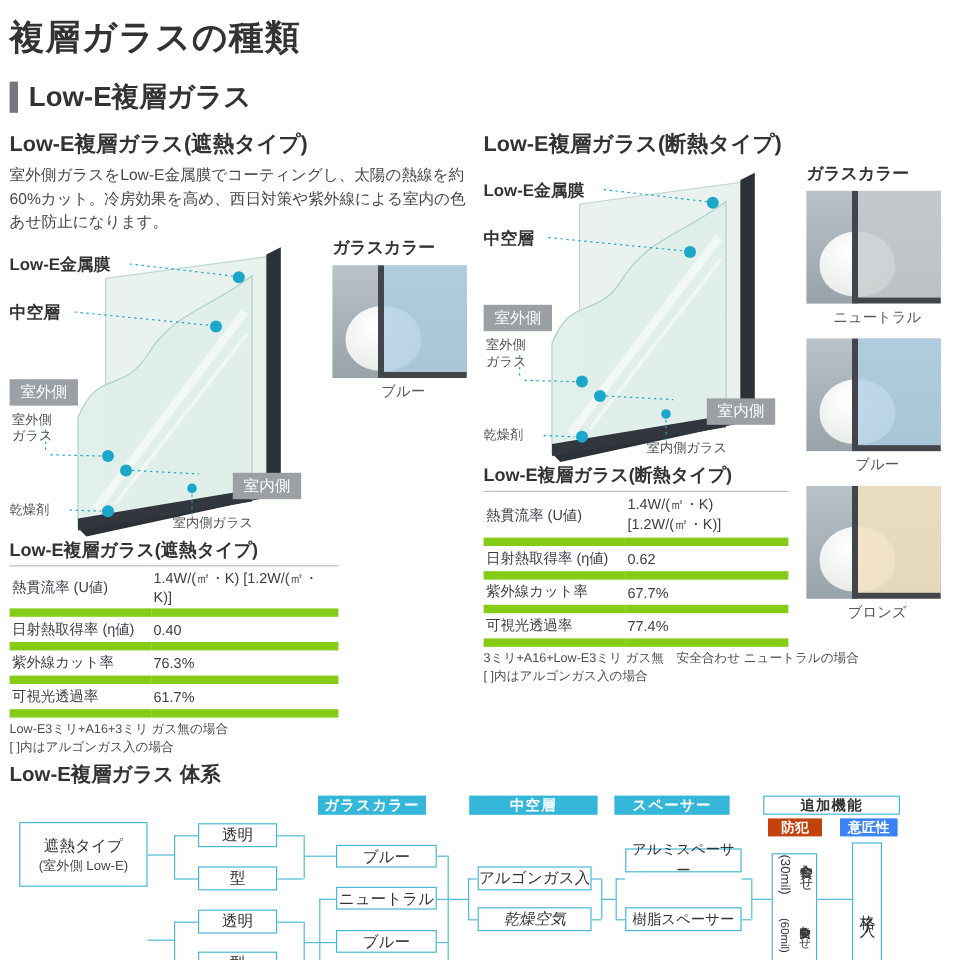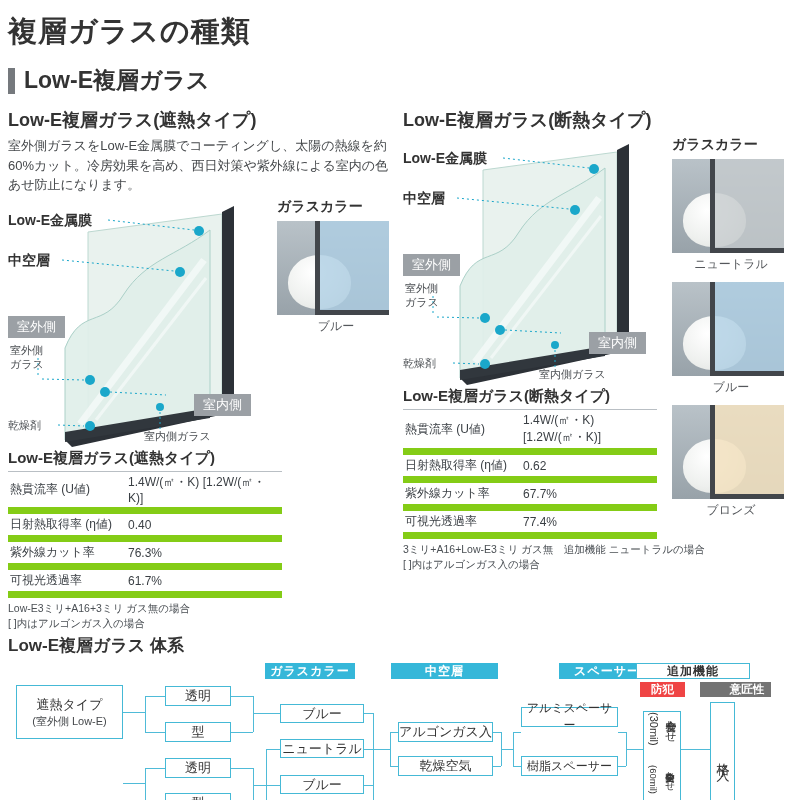--- a/index.html
+++ b/index.html
@@ -41,22 +41,22 @@
   .notes{font-size:10.5px;color:#4a4f54;line-height:1.45;margin-top:3px;}
 
   .system{margin-top:3px;}
   .sys-title{font-size:17px;font-weight:bold;color:#333;margin-bottom:4px;}
   .flow{position:relative;height:207px;}
   .fbar{position:absolute;height:16px;background:#35b7d9;color:#fff;font-size:12px;font-weight:bold;display:flex;align-items:center;justify-content:center;letter-spacing:1px;}
   .fhdr-box{position:absolute;height:14px;background:#fff;border:1px solid #45b9d6;color:#333;font-size:12px;font-weight:bold;display:flex;align-items:center;justify-content:center;letter-spacing:1px;}
   .fbox{position:absolute;background:#fff;border:1px solid #45b9d6;color:#333;font-size:13px;display:flex;flex-direction:column;align-items:center;justify-content:center;text-align:center;box-sizing:border-box;}
   .fbox .sub{font-size:11px;color:#45484b;}
   .fbadge{position:absolute;height:15px;color:#fff;font-size:11.5px;font-weight:bold;display:flex;align-items:center;justify-content:center;}
-  .bd-dark{background:#ef4444;}
-  .bd-cyan{background:#737373;padding-left:23px;}
+  .bd-dark{background:#c2410c;}
+  .bd-cyan{background:#3b82f6;}
   .vbox{position:absolute;background:#fff;border:1px solid #45b9d6;color:#333;box-sizing:border-box;writing-mode:vertical-rl;text-orientation:mixed;display:flex;align-items:center;justify-content:center;line-height:17px;}
   .vbox span{display:block;}
   .v30{font-size:11px;}
   .v60{font-size:9.5px;}
   .vlattice{position:absolute;background:#fff;border:1px solid #45b9d6;color:#333;box-sizing:border-box;writing-mode:vertical-rl;text-orientation:mixed;font-size:13px;letter-spacing:3px;display:flex;align-items:center;justify-content:center;}
   .hl{position:absolute;height:1px;background:#4fbbd8;}
   .vl{position:absolute;width:1px;background:#4fbbd8;}
   .flow-notes{position:absolute;left:494px;top:157px;font-size:10.5px;color:#4a4f54;line-height:1.5;white-space:nowrap;}
 </style>
 </head>
@@ -242,33 +242,33 @@
               <td class="lab">紫外線カット率</td>
               <td>67.7%</td>
             </tr>
         <tr>
               <td class="lab">可視光透過率</td>
               <td>77.4%</td>
             </tr>
       </tbody>
         </table>
       <div class="notes">
-        <div>3ミリ+A16+Low-E3ミリ ガス無　追加機能 ニュートラルの場合</div>
+        <div>3ミリ+A16+Low-E3ミリ ガス無　安全合わせ ニュートラルの場合</div>
         <div>[ ]内はアルゴンガス入の場合</div>
       </div>
     </div>
   </div>
 
   <div class="system">
     <div class="sys-title">Low-E複層ガラス 体系</div>
     <div class="flow">
 
       <div class="fbar" style="left:257px;top:2px;width:90px;">ガラスカラー</div>
       <div class="fbar" style="left:383px;top:2px;width:107px;">中空層</div>
-      <div class="fbar" style="left:504px;top:2px;width:96px;margin-left:47px;">スペーサー</div>
+      <div class="fbar" style="left:504px;top:2px;width:96px;">スペーサー</div>
       <div class="fhdr-box" style="left:628px;top:2px;width:112px;">追加機能</div>
 
       <div class="fbadge bd-dark" style="left:632px;top:21px;width:45px;">防犯</div>
       <div class="fbadge bd-cyan" style="left:692px;top:21px;width:48px;">意匠性</div>
 
       <div class="fbox" style="left:8px;top:24px;width:107px;height:54px;">
         <div>遮熱タイプ</div>
         <div class="sub">(室外側 Low-E)</div>
       </div>
       <div class="fbox" style="left:157px;top:25px;width:66px;height:20px;">透明</div>
@@ -276,21 +276,21 @@
 
       <div class="fbox" style="left:157px;top:97px;width:66px;height:20px;">透明</div>
       <div class="fbox" style="left:157px;top:132px;width:66px;height:20px;">型</div>
 
       <div class="fbox" style="left:272px;top:43px;width:84px;height:19px;">ブルー</div>
       <div class="fbox" style="left:272px;top:78px;width:84px;height:19px;">ニュートラル</div>
       <div class="fbox" style="left:272px;top:114px;width:84px;height:19px;">ブルー</div>
       <div class="fbox" style="left:272px;top:150px;width:84px;height:19px;">ブロンズ</div>
 
       <div class="fbox" style="left:390px;top:61px;width:95px;height:20px;">アルゴンガス入</div>
-      <div class="fbox" style="left:390px;top:95px;width:95px;height:20px;">乾燥空気</div>
+      <div class="fbox" style="left:390px;top:95px;width:95px;height:20px;font-style:italic;">乾燥空気</div>
 
       <div class="fbox" style="left:513px;top:46px;width:97px;height:20px;font-size:12px;">アルミスペーサー</div>
       <div class="fbox" style="left:513px;top:95px;width:97px;height:20px;font-size:12px;">樹脂スペーサー</div>
 
       <div class="vbox" style="left:635px;top:50px;width:38px;height:100px;">
         <span class="v30">安全合わせ(30mil)</span>
         <span class="v60">防災安全合わせ(60mil)</span>
       </div>
       <div class="vlattice" style="left:702px;top:41px;width:25px;height:108px;">格子入</div>
 

